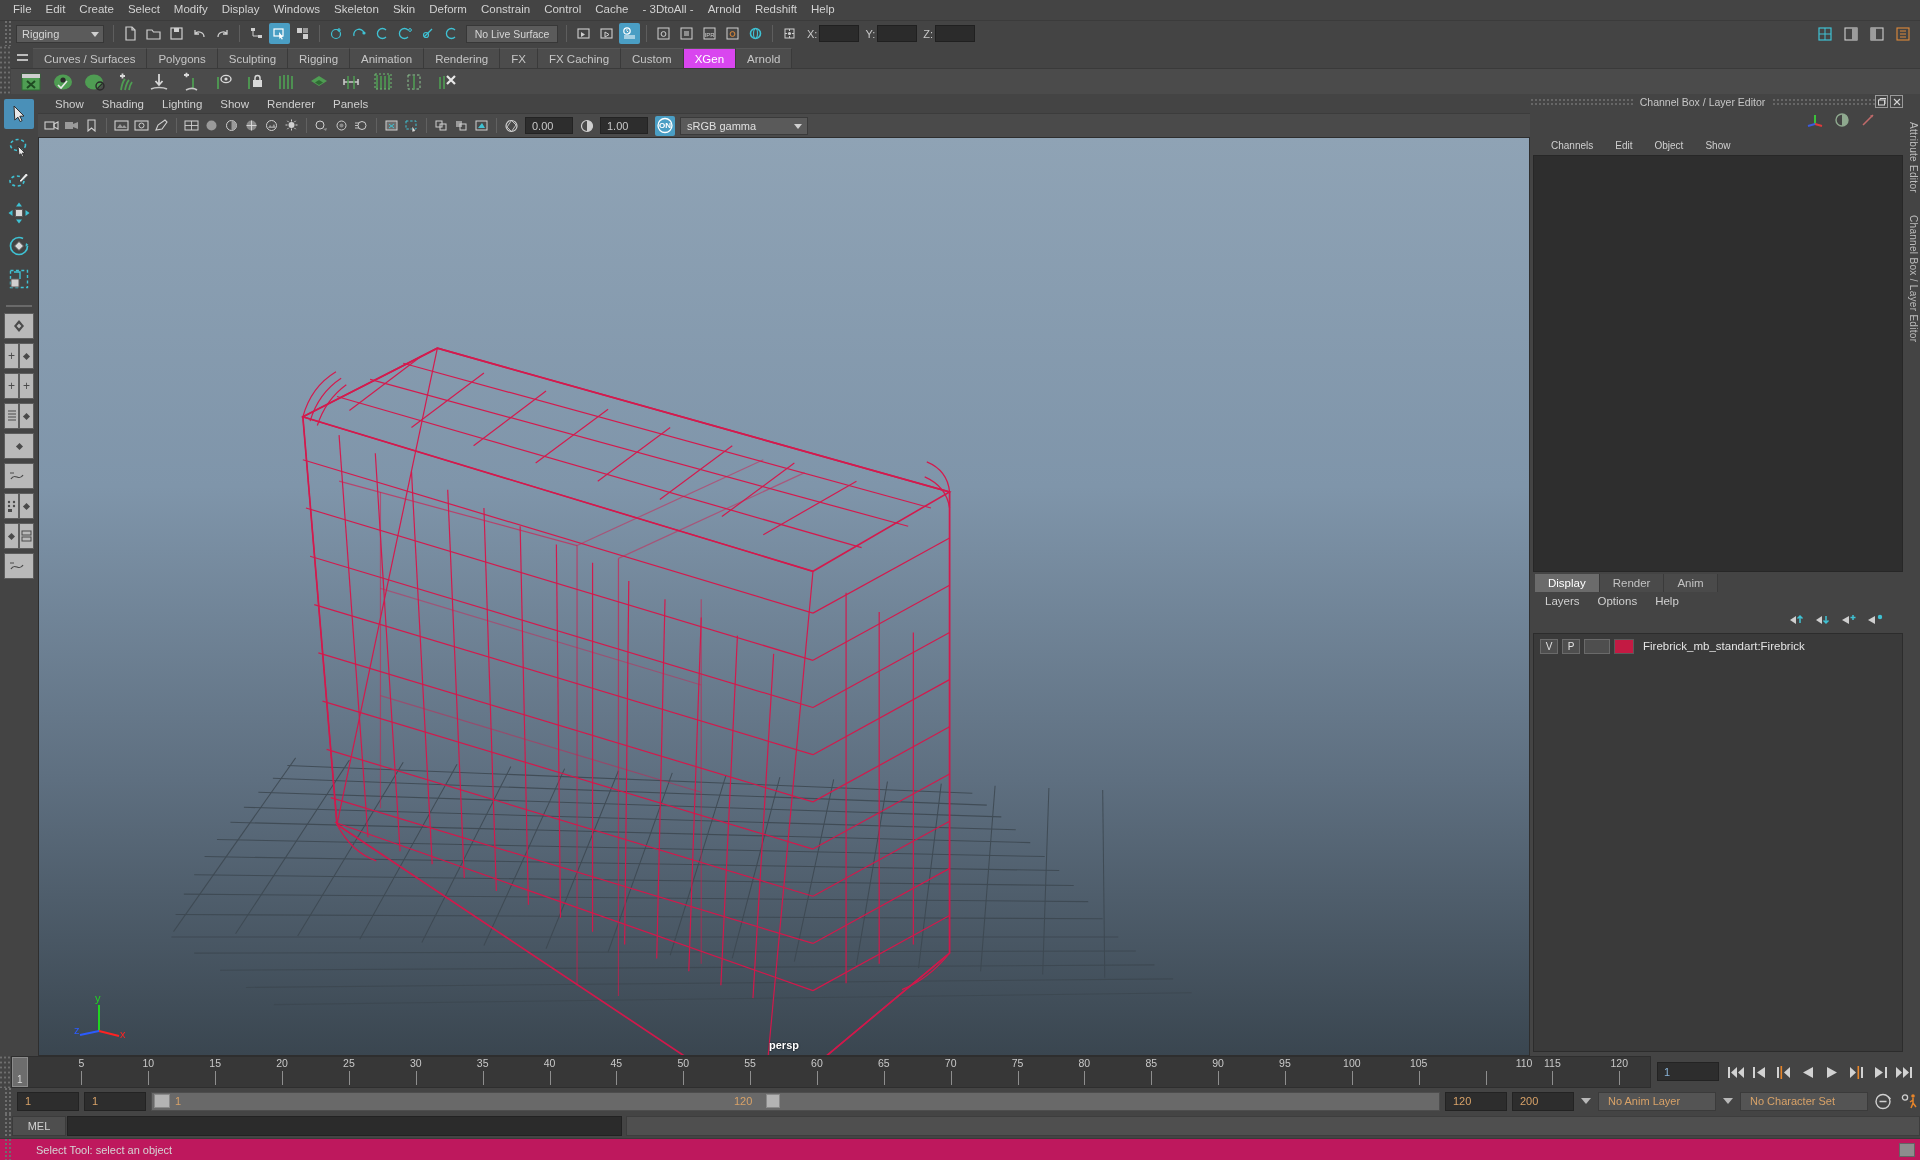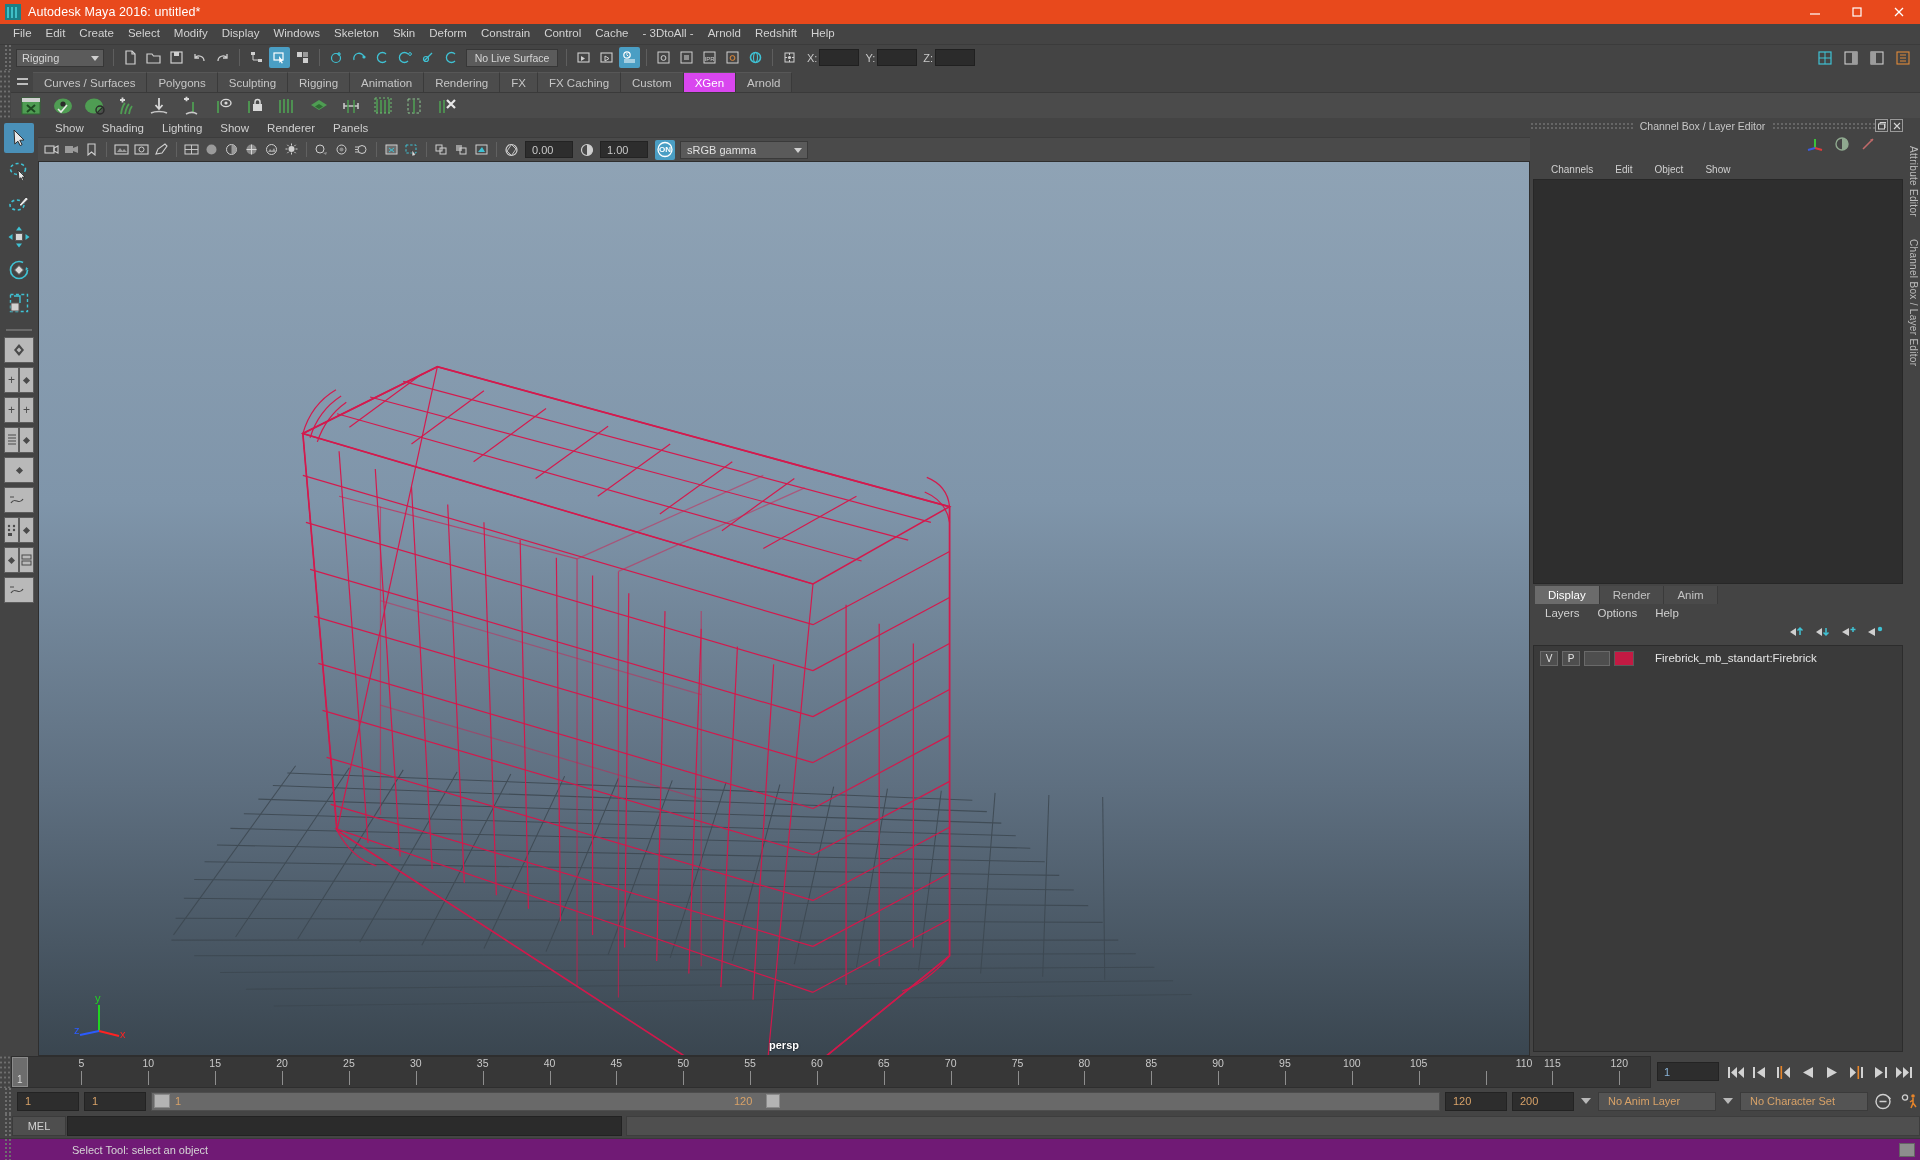--- a/index.html
+++ b/index.html
@@ -157,21 +157,21 @@
   .layer-menubar span { color: #d0d0d0; font-size: 11.5px; padding: 0 9px; }
   .layer-icons { height: 20px; display: flex; align-items: center; justify-content: flex-end;
     gap: 9px; padding-right: 22px; flex: 0 0 20px; }
   .layer-list { flex: 1; background: #3a3a3a; margin: 2px 3px 4px; border: 1px solid #2c2c2c;
     padding-top: 3px; min-height: 0; }
   .layer-row { height: 19px; display: flex; align-items: center; padding-left: 6px; gap: 4px; }
   .lchk { width: 18px; height: 15px; background: #4e4e4e; border: 1px solid #6a6a6a;
     color: #e2e2e2; font-size: 10px; display: flex; align-items: center; justify-content: center; }
   .lchk.blank { width: 26px; }
   .lswatch { width: 20px; height: 15px; border: 1px solid #5a5a5a; }
-  .lname { color: #e4e4e4; font-size: 11.5px; margin-left: 17px; text-align: center; }
+  .lname { color: #e4e4e4; font-size: 11.5px; margin-left: 5px; text-align: center; }
 
   
   .ae-strip { width: 14px; flex: 0 0 14px; background: #444444; display: flex;
     flex-direction: column; align-items: center; padding-top: 28px; }
   .ae-strip .vtext { writing-mode: vertical-rl; color: #bdbdbd; font-size: 10px;
     letter-spacing: .3px; margin-bottom: 22px; }
 
   
   .timeslider-row { height: 32px; display: flex; align-items: stretch; flex: 0 0 32px;
     background: #444444; }
@@ -214,55 +214,30 @@
   .cmd-row { height: 24px; display: flex; align-items: center; flex: 0 0 24px;
     background: #444444; padding-left: 3px; }
   .mel-tab { width: 54px; height: 20px; background: #4e4e4e; color: #d2d2d2;
     font-size: 11px; display: flex; align-items: center; justify-content: center;
     border: 1px solid #3b3b3b; }
   .cmd-in { width: 555px; height: 20px; background: #2b2b2b; border: 1px solid #222; margin-left: 1px; }
   .cmd-out { flex: 1; height: 20px; background: #4f4f4f; border: 1px solid #3d3d3d; margin-left: 4px; }
 
   
   .statusbar { height: 22px; display: flex; align-items: center; flex: 0 0 22px;
-    background: #701a75; padding-left: 3px; position: relative; border-top: 1px solid #3a3a3a; gap: 36px; }
+    background: #be185d; padding-left: 3px; position: relative; border-top: 1px solid #3a3a3a; }
   .status-text { color: #d5d5d5; font-size: 11px; margin-left: 24px; }
   .status-right { position: absolute; right: 5px; width: 16px; height: 14px;
     background: #8d8d8d; border: 1px solid #646464; }
 </style>
 </head>
 <body>
 
 <div class="app">
 
-  <div class="titlebar">
-    <div class="title-icon">
-      <div class="sq"></div>
-        <div class="wv"></div>
-    </div>
-    <div class="title-text">Autodesk Maya 2016: untitled*</div>
-    <div class="win-btns">
-      <div class="win-btn">
-        <svg width="12" height="12">
-            <line x1="1" y1="8" x2="11" y2="8" stroke="#fff" stroke-width="1.2"></line>
-          </svg>
-      </div>
-      <div class="win-btn">
-        <svg width="12" height="12">
-            <rect x="2" y="2" width="8" height="8" fill="none" stroke="#fff" stroke-width="1.2"></rect>
-          </svg>
-      </div>
-      <div class="win-btn">
-        <svg width="12" height="12">
-            <line x1="2" y1="2" x2="10" y2="10" stroke="#fff" stroke-width="1.3"></line>
-            <line x1="10" y1="2" x2="2" y2="10" stroke="#fff" stroke-width="1.3"></line>
-          </svg>
-      </div>
-    </div>
-  </div>
 
   <div class="menubar">
     <span class="menu-item">File</span>
     <span class="menu-item">Edit</span>
     <span class="menu-item">Create</span>
     <span class="menu-item">Select</span>
     <span class="menu-item">Modify</span>
     <span class="menu-item">Display</span>
     <span class="menu-item">Windows</span>
     <span class="menu-item">Skeleton</span>

